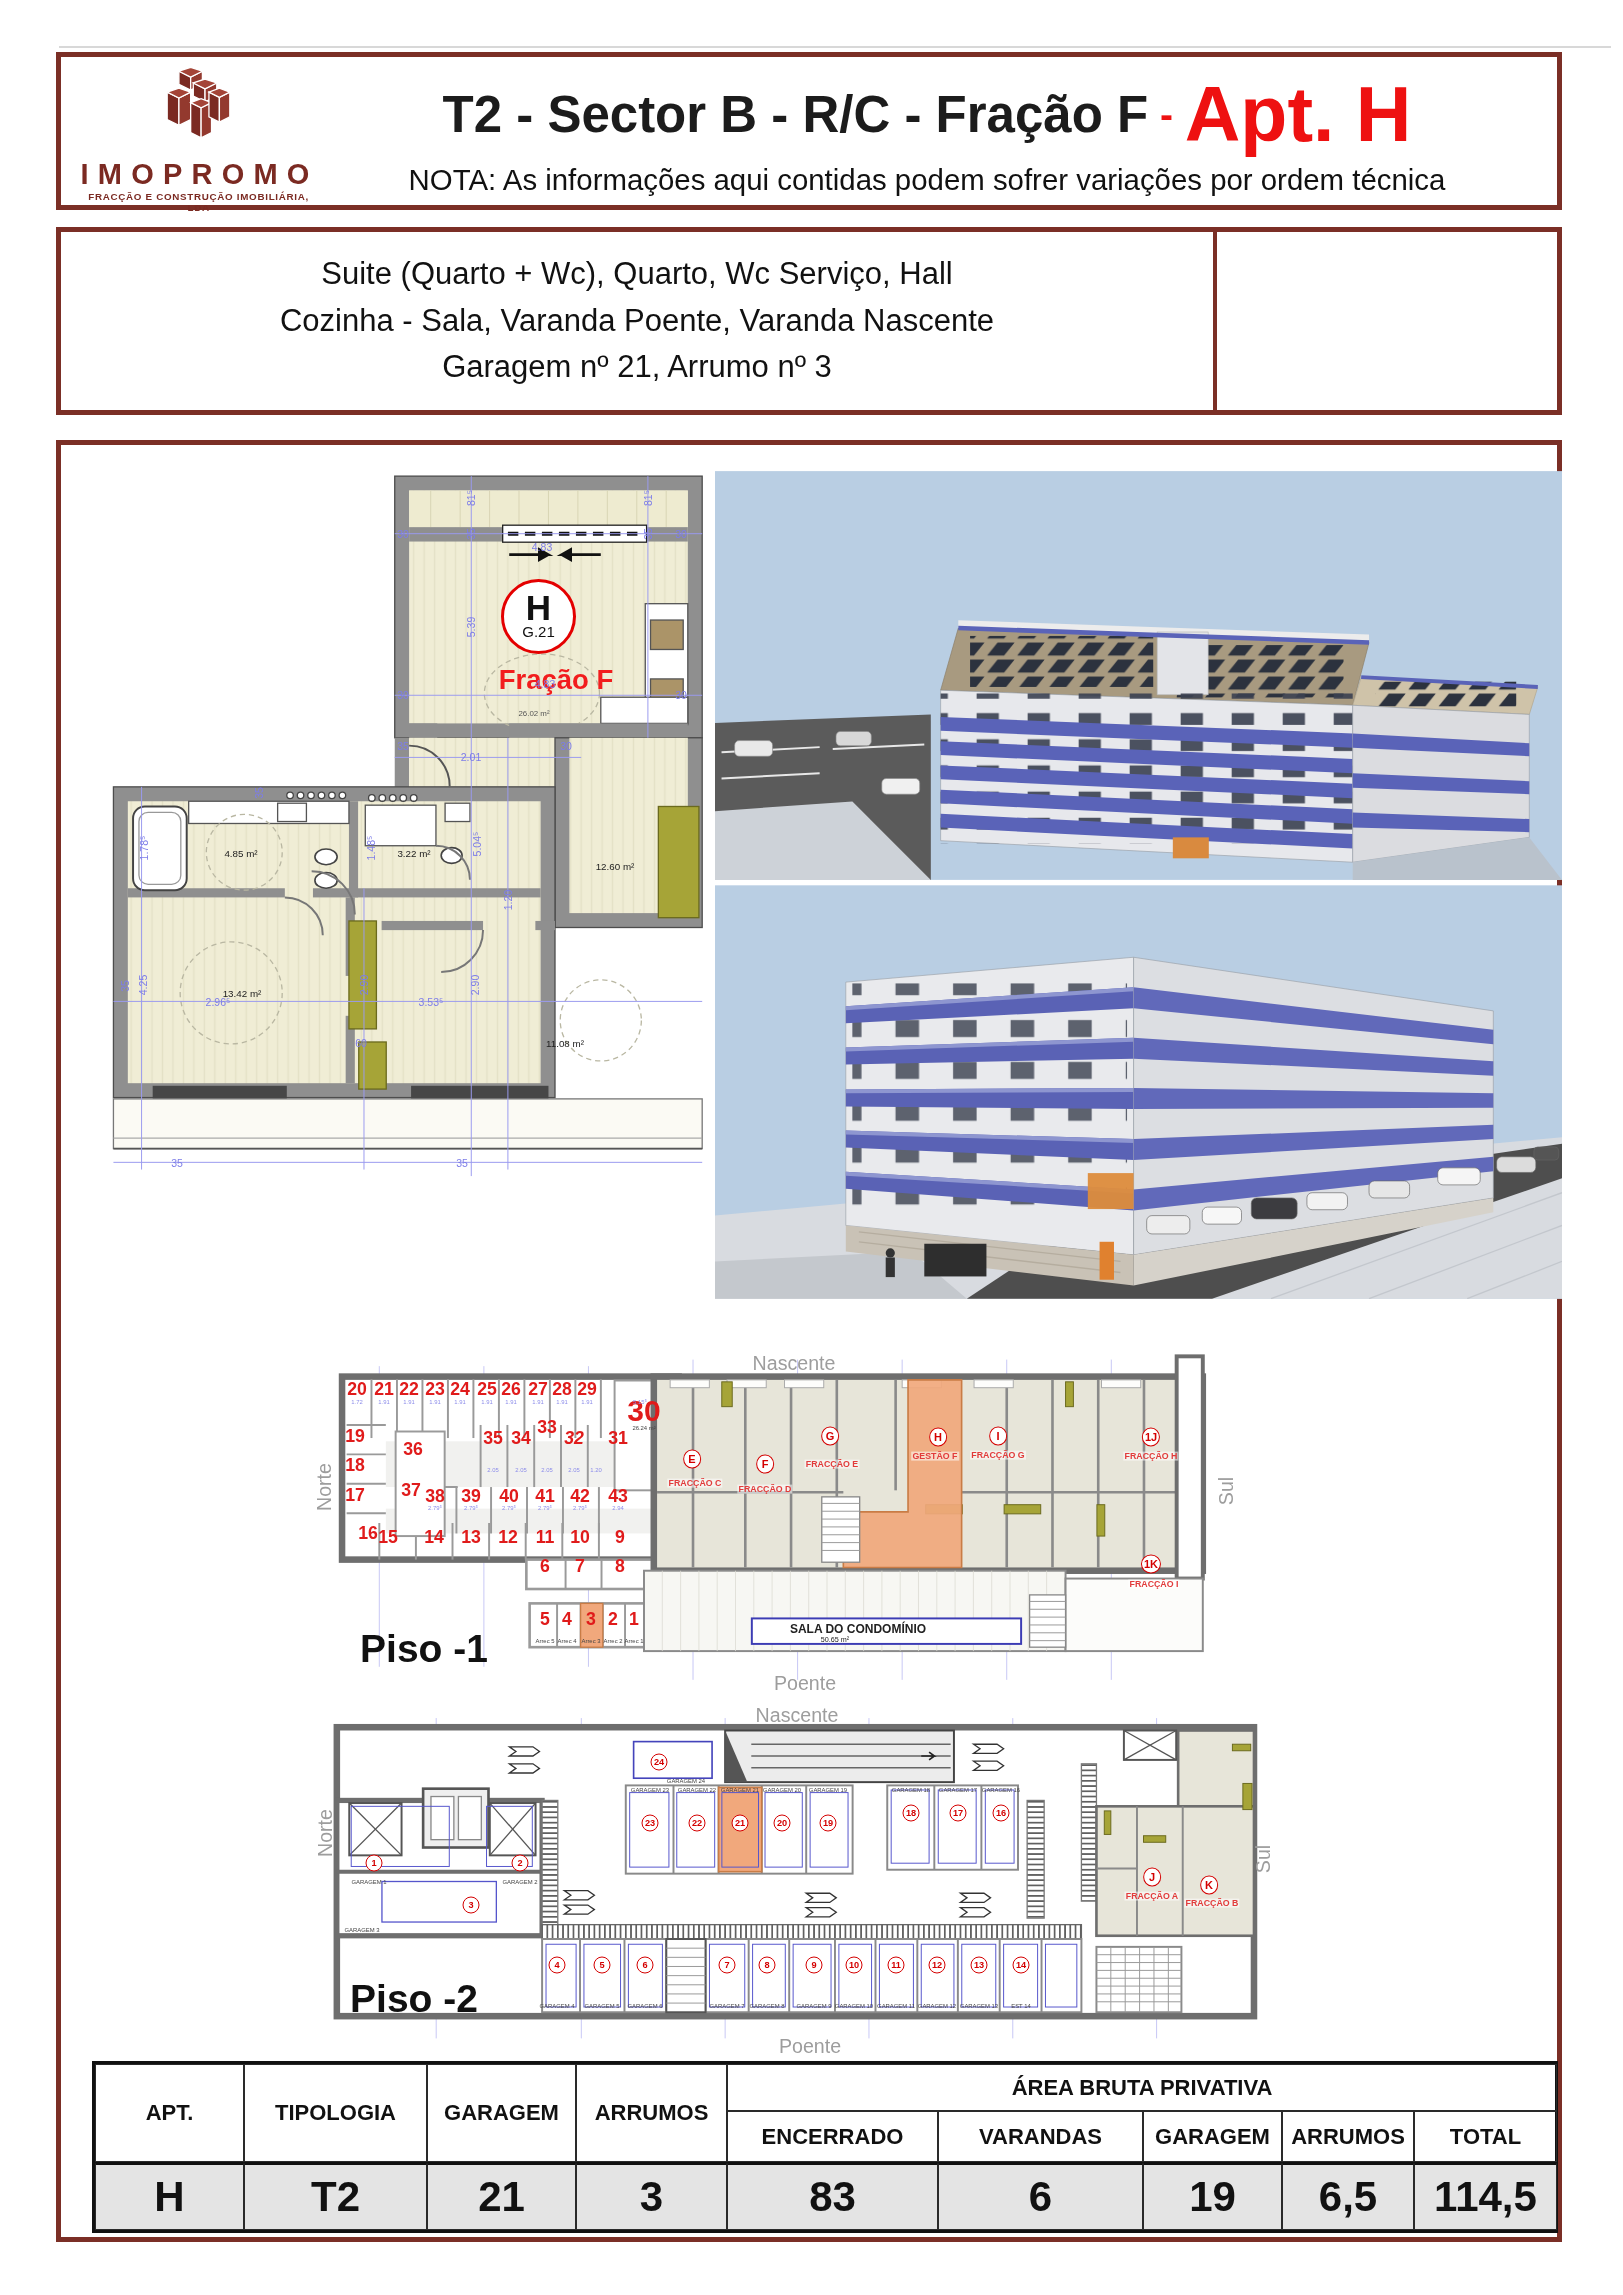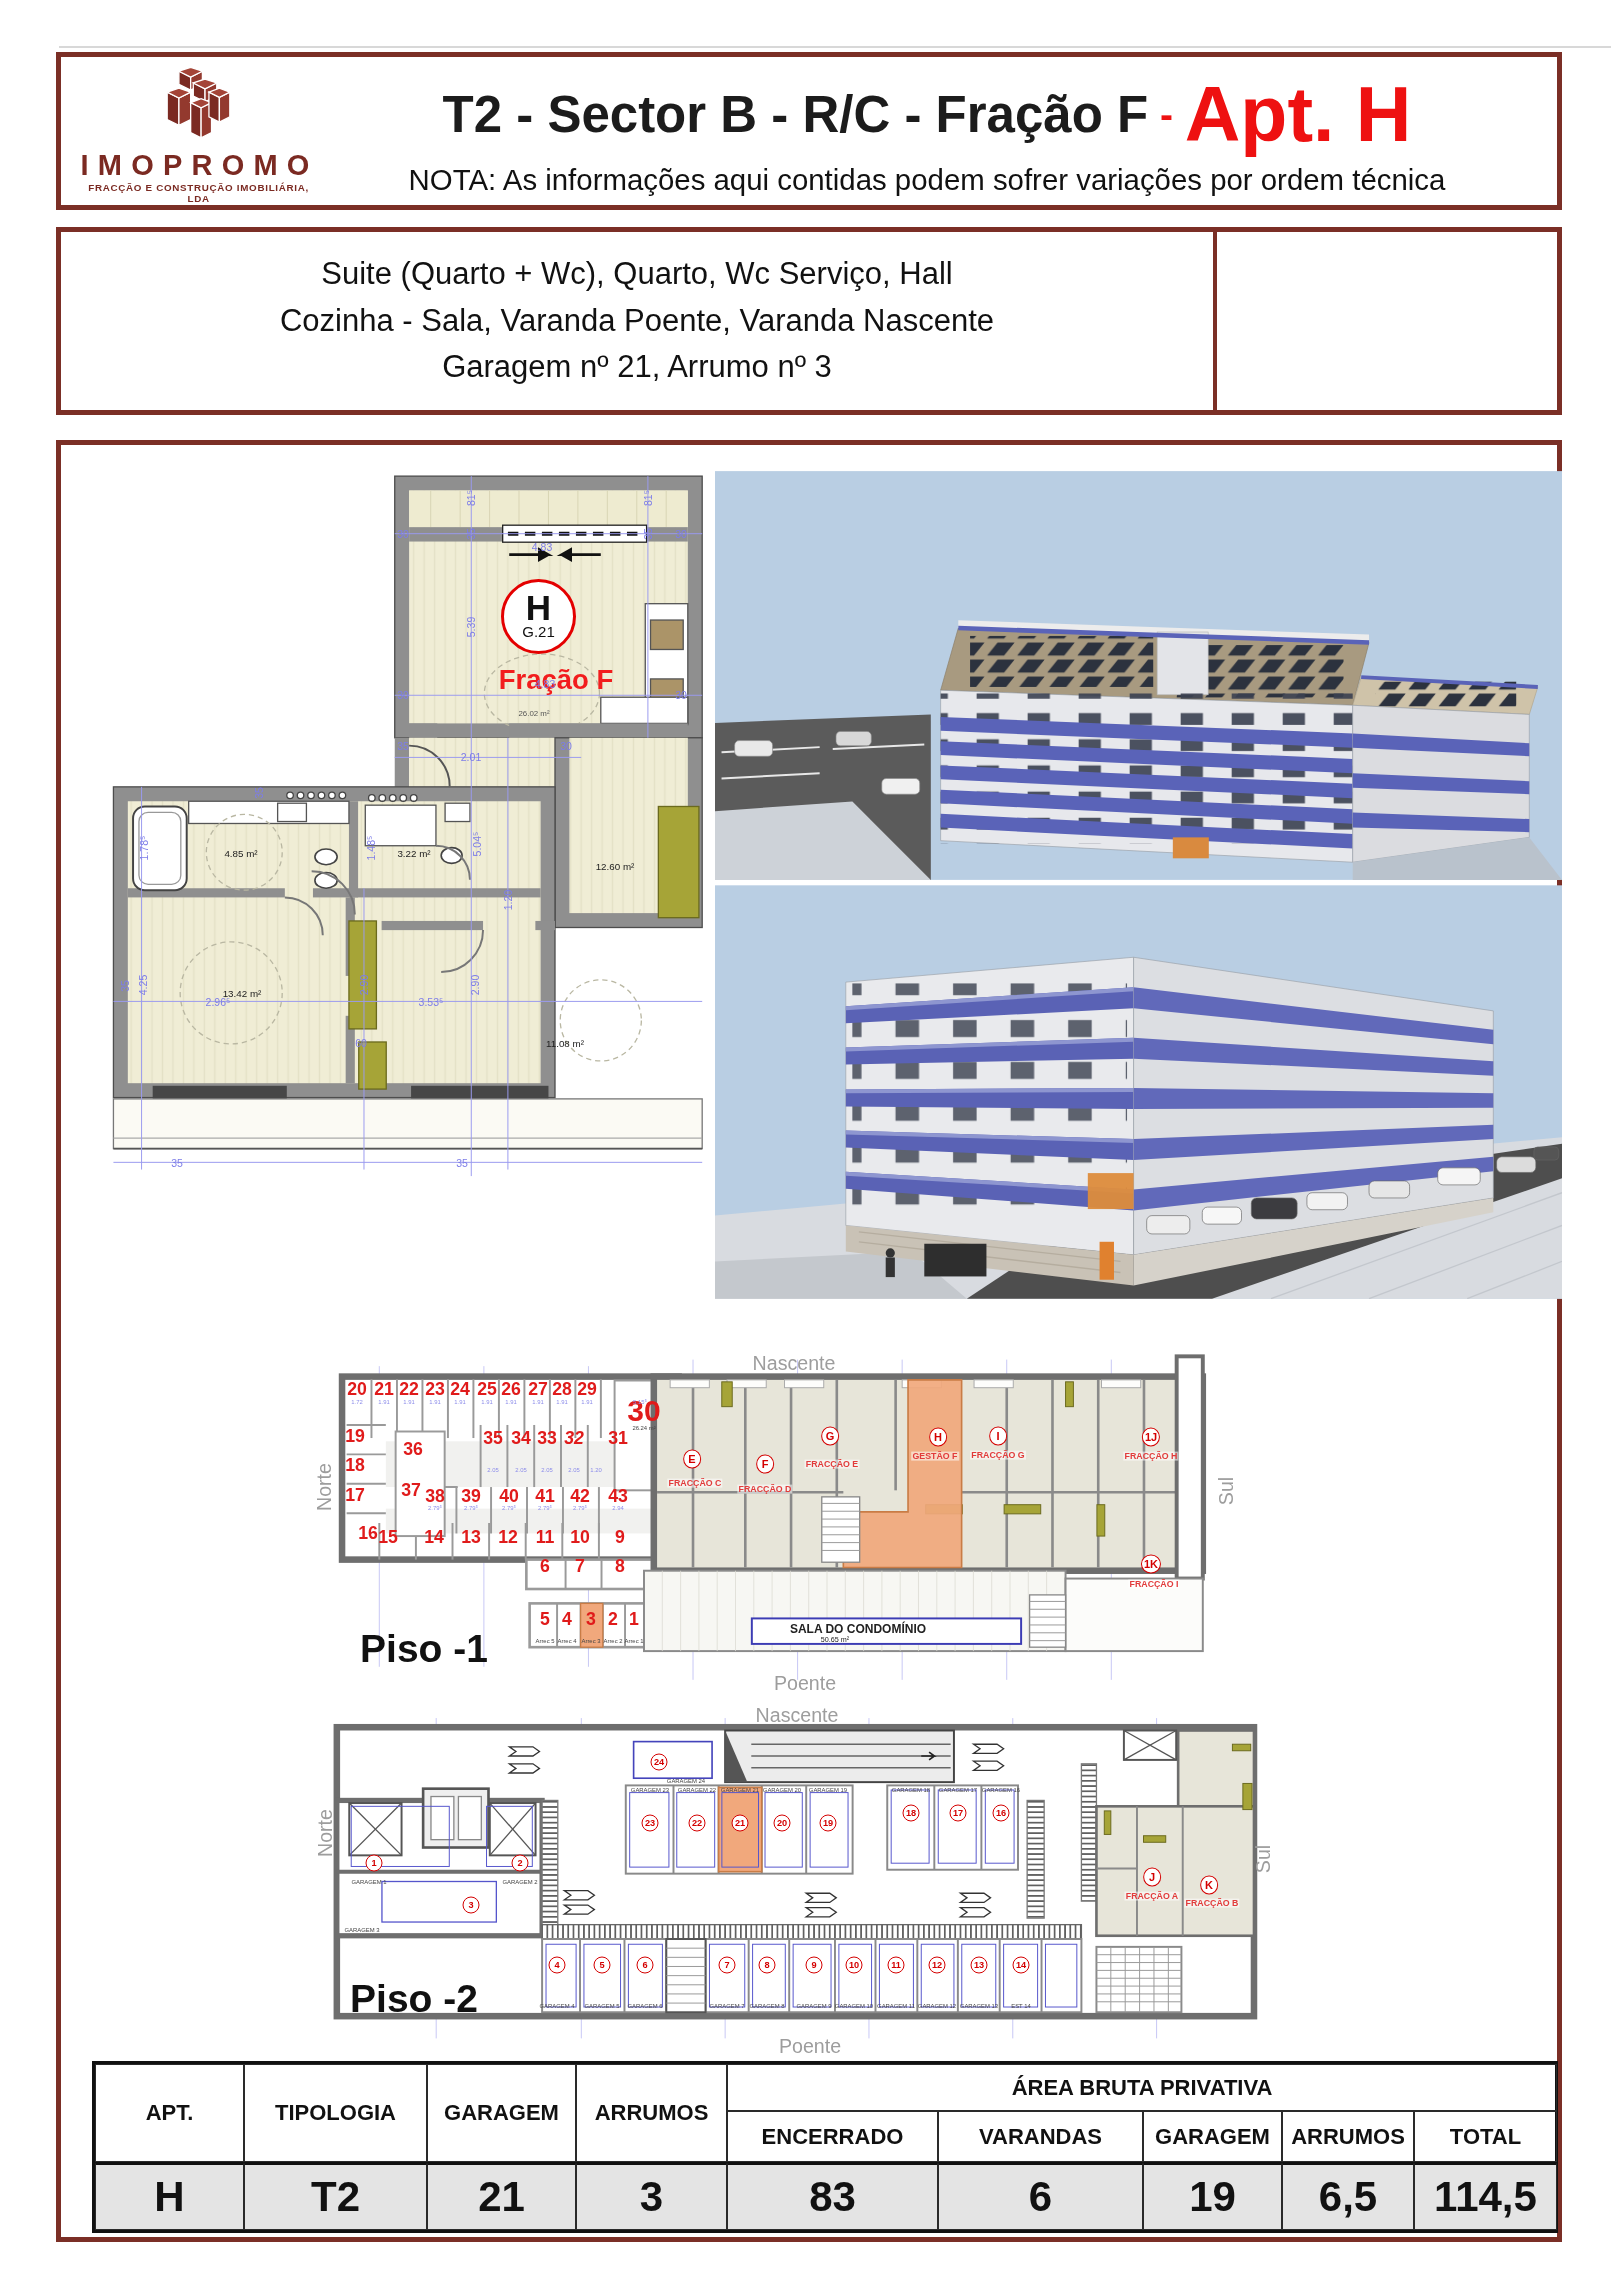--- a/index.html
+++ b/index.html
@@ -3,21 +3,21 @@
 <meta charset="utf-8">
 <style>
   html,body{margin:0;padding:0;background:#fff;}
   body{width:1623px;height:2295px;position:relative;font-family:"Liberation Sans",sans-serif;color:#111;overflow:hidden;}
   .abs{position:absolute;}
   .box{position:absolute;border:5.2px solid #7b2f26;background:#fff;box-sizing:border-box;}
   
   #toprule{position:absolute;left:59px;top:46px;width:1552px;height:2px;background:#d8d8d8;}
   #header-box{left:56px;top:52px;width:1506px;height:158px;}
   #logo{position:absolute;left:19.6px;top:9.2px;width:236px;text-align:center;}
-  #logo .lname{color:#7b2a22;font-weight:700;font-size:29px;letter-spacing:9.2px;margin-top:4px;}
+  #logo .lname{color:#7b2a22;font-weight:700;font-size:29px;letter-spacing:9.2px;margin-top:13px;}
   #logo .ltag{color:#7b2a22;font-weight:700;font-size:9.8px;letter-spacing:0.7px;}
   #title-line{position:absolute;left:249px;right:13px;top:5.2px;height:105px;display:flex;align-items:center;justify-content:center;gap:11.8px;white-space:nowrap;}
   #title-line .tb{font-size:51px;font-weight:700;color:#1c1c1c;}
   #title-line .td{font-size:39px;font-weight:700;color:#ee1111;}
   #title-line .tr{font-size:77px;font-weight:700;color:#ee1111;}
   #nota{position:absolute;left:249px;right:13px;top:106px;text-align:center;font-size:29.4px;color:#111;}
   
   #desc-box{left:56px;top:227px;width:1506px;height:188px;}
   #desc-left{position:absolute;left:0;top:0;width:1152px;height:100%;display:flex;flex-direction:column;align-items:center;justify-content:center;font-size:31px;line-height:1.5;text-align:center;}
   #desc-divider{position:absolute;left:1152px;top:0;width:3.9px;height:100%;background:#7b2f26;}
@@ -556,21 +556,21 @@
         <span class="sc n" style="left: 148px; top: 50px;">23</span>
         <span class="sc n" style="left: 173px; top: 50px;">24</span>
         <span class="sc n" style="left: 200px; top: 50px;">25</span>
         <span class="sc n" style="left: 224px; top: 50px;">26</span>
         <span class="sc n" style="left: 251px; top: 50px;">27</span>
         <span class="sc n" style="left: 275px; top: 50px;">28</span>
         <span class="sc n" style="left: 300px; top: 50px;">29</span>
         <span class="sc n big" style="left: 357px; top: 71px;">30</span>
         <span class="sc n" style="left: 206px; top: 99px;">35</span>
         <span class="sc n" style="left: 234px; top: 99px;">34</span>
-        <span class="sc n" style="left: 260px; top: 99px;">33</span>
+        <span class="sc n" style="left: 260px; top: 88px;">33</span>
         <span class="sc n" style="left: 287px; top: 99px; font-style: italic;">32</span>
         <span class="sc n" style="left: 331px; top: 99px;">31</span>
         <span class="sc n" style="left: 126px; top: 110px;">36</span>
         <span class="sc n" style="left: 68px; top: 97px;">19</span>
         <span class="sc n" style="left: 68px; top: 126px;">18</span>
         <span class="sc n" style="left: 68px; top: 156px;">17</span>
         <span class="sc n" style="left: 124px; top: 151px;">37</span>
         <span class="sc n" style="left: 148px; top: 157px;">38</span>
         <span class="sc n" style="left: 184px; top: 157px;">39</span>
         <span class="sc n" style="left: 222px; top: 157px;">40</span>

